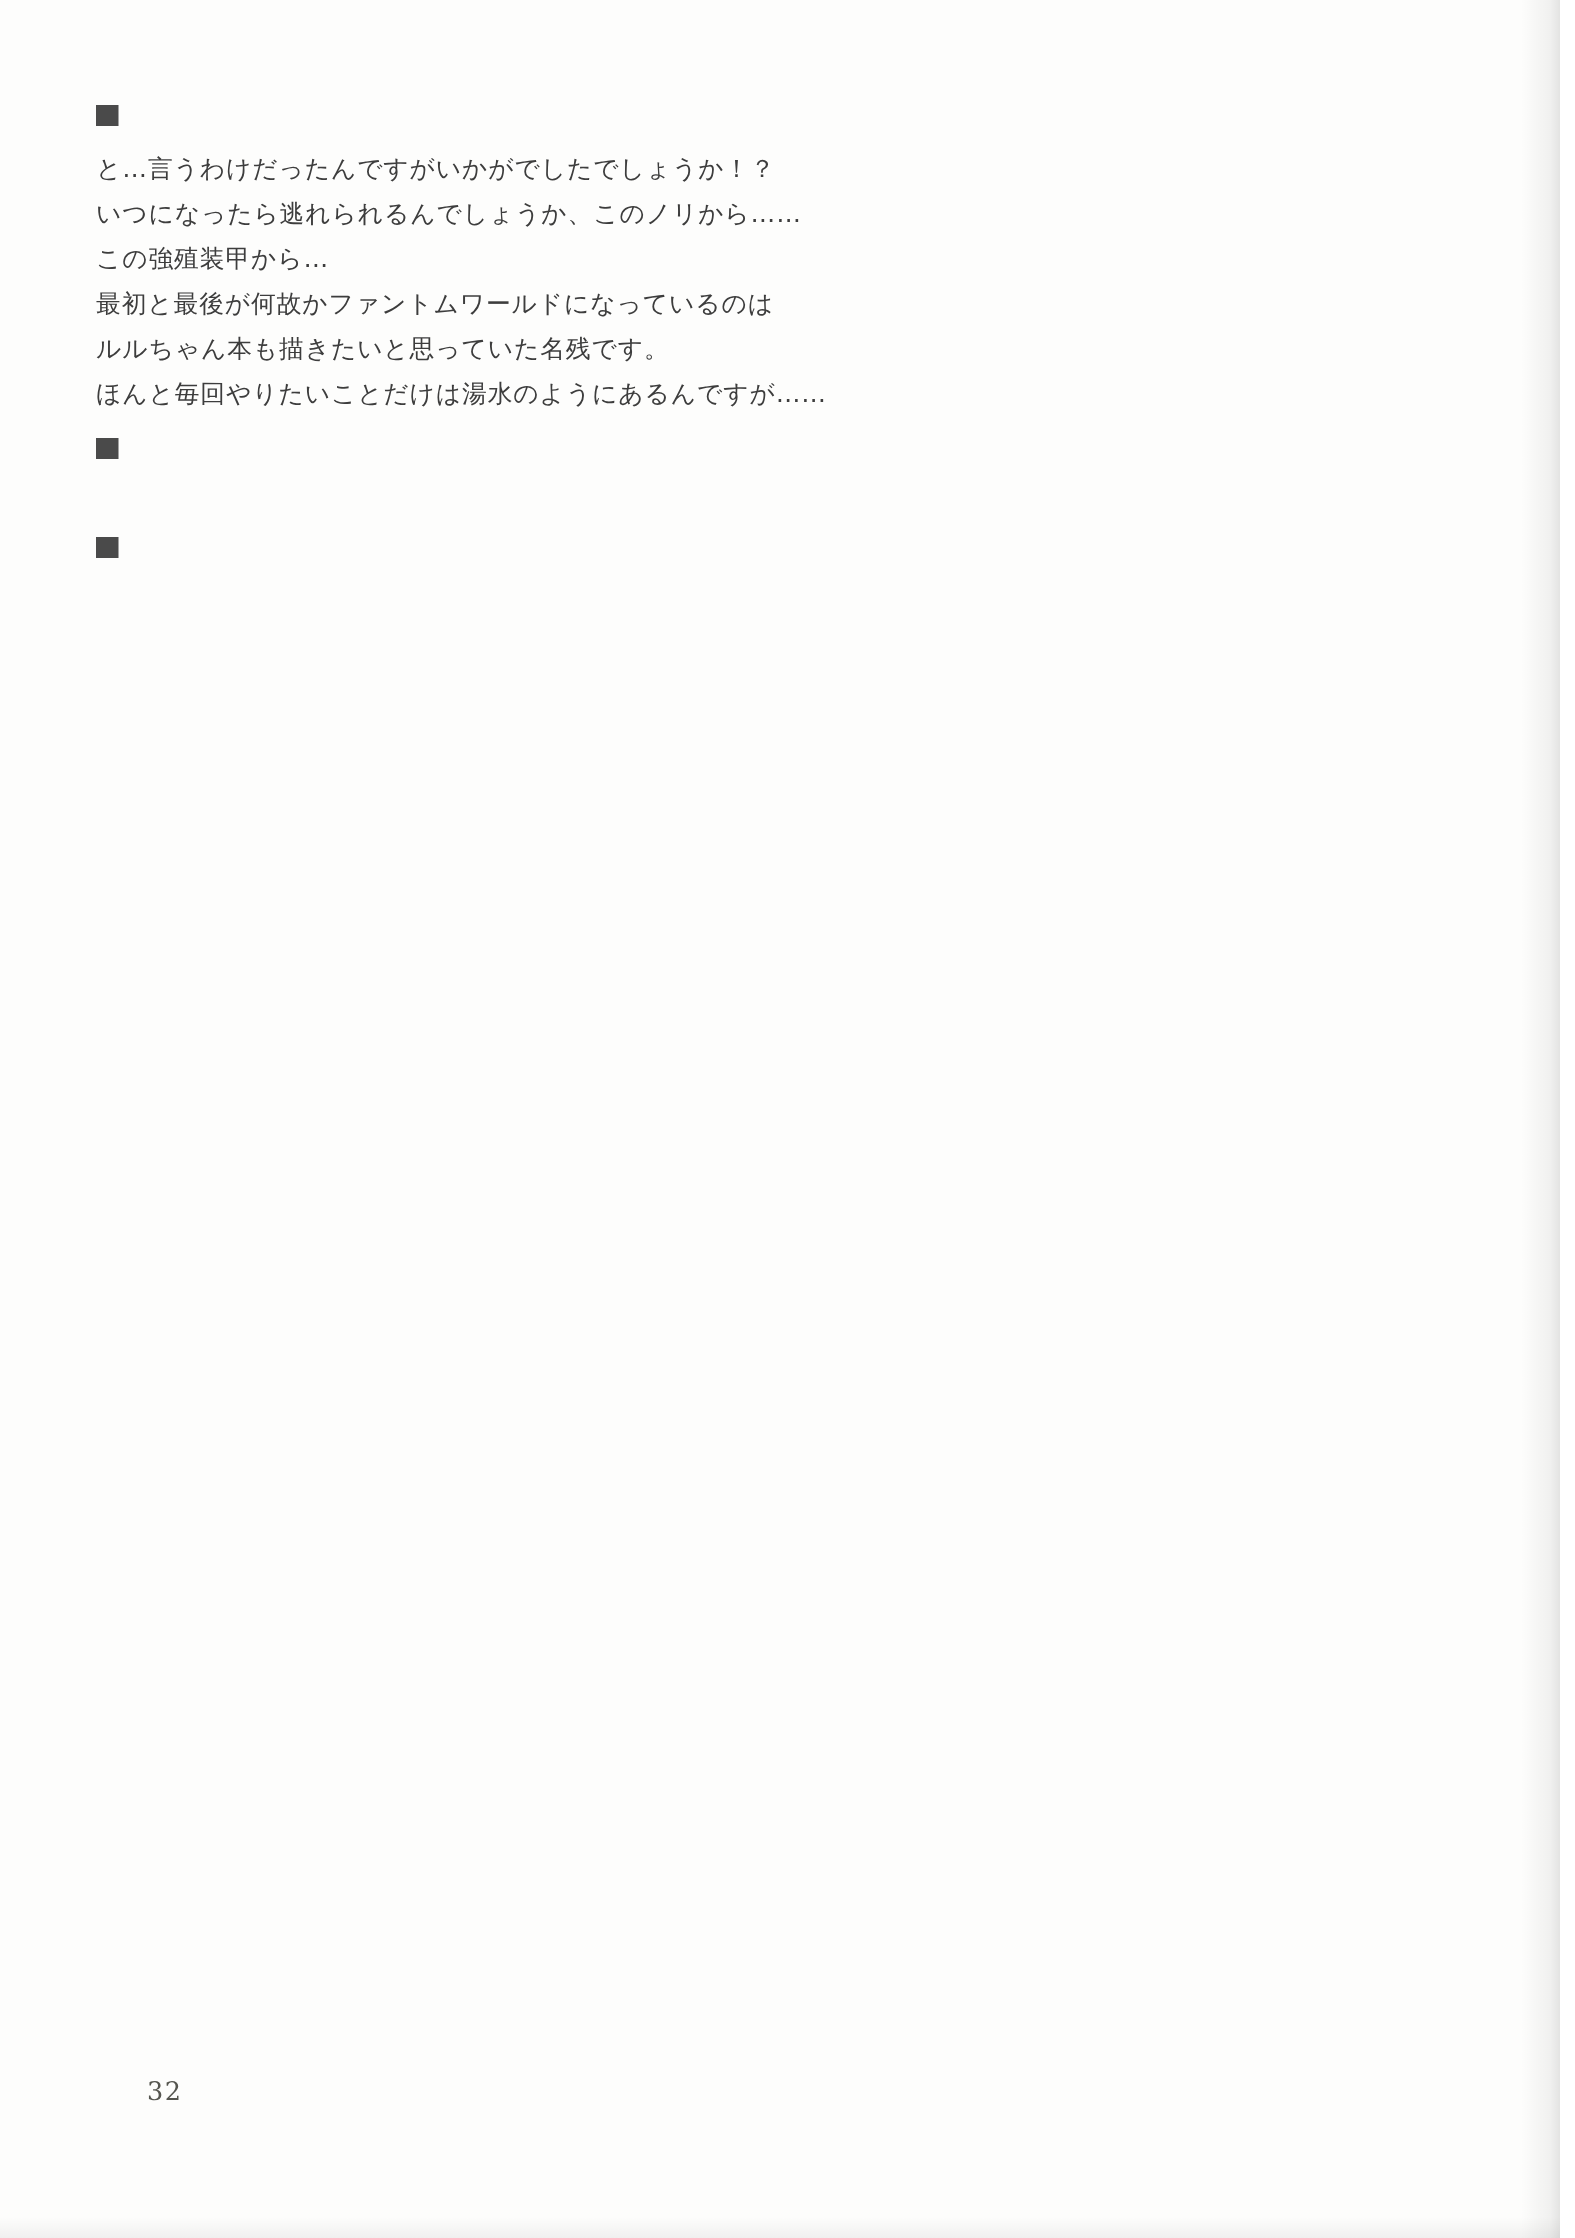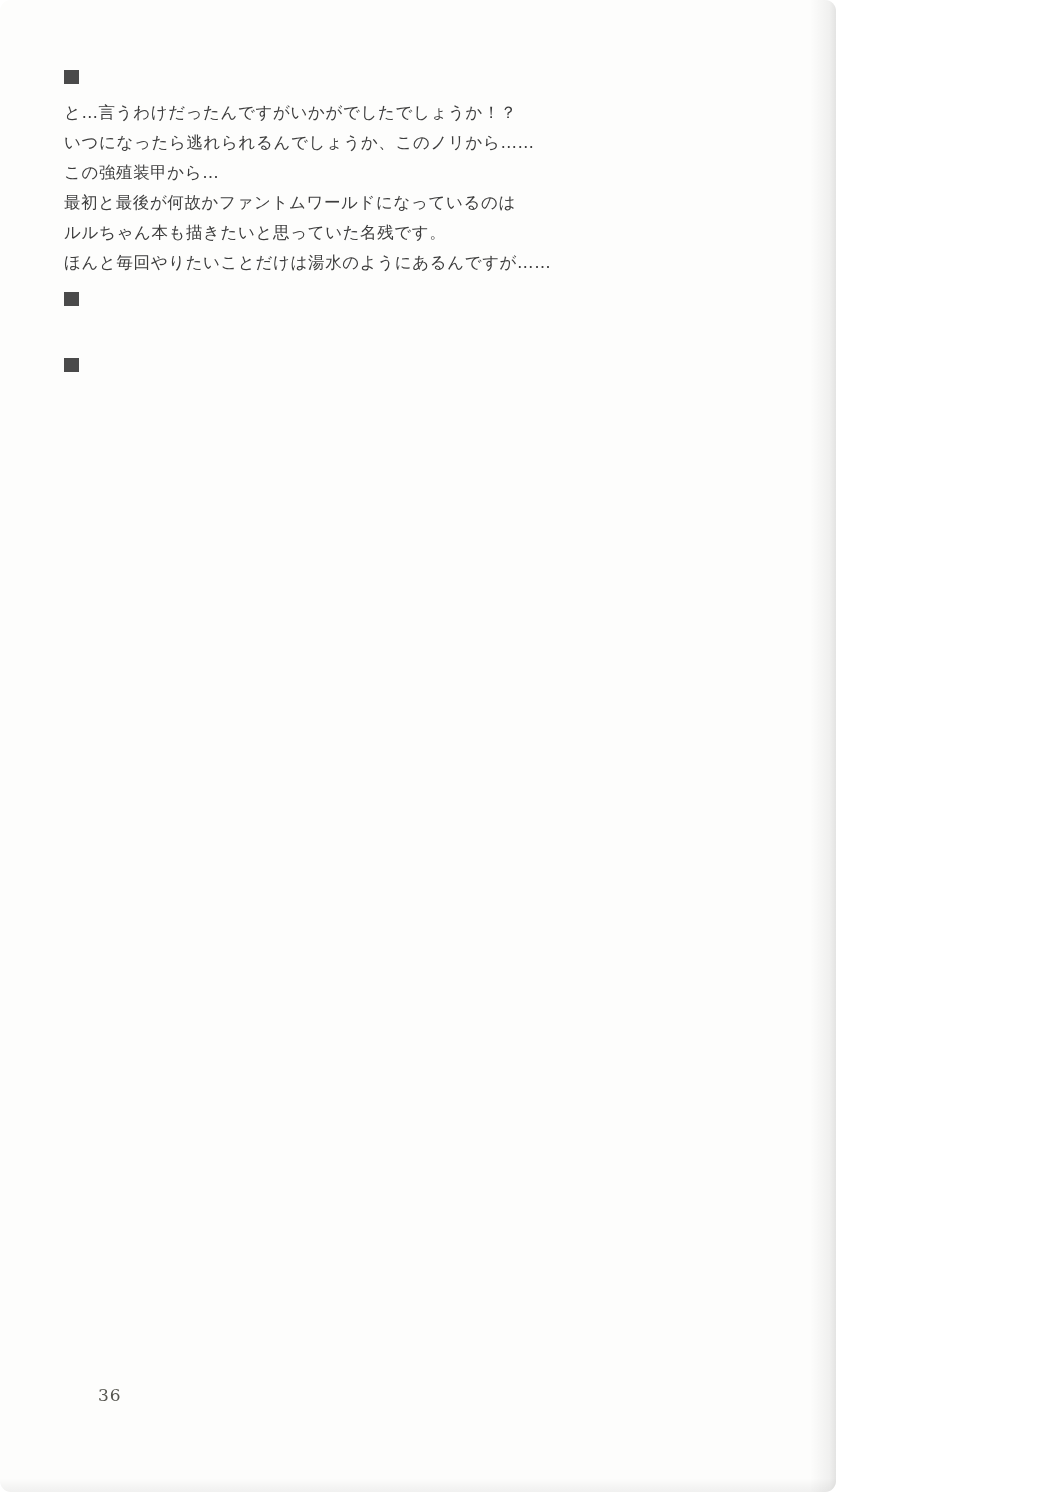--- a/index.html
+++ b/index.html
@@ -2,26 +2,25 @@
 <html lang="ja"><head>
 <meta charset="utf-8">
 <style>
   html, body {
     margin: 0;
     padding: 0;
     background: #ffffff;
   }
   .page {
     position: relative;
-    width: 836px;
+    width: 1040px;
     height: 1492px;
     background: #fdfdfc;
     overflow: hidden;
     font-family: "DejaVu Sans", "Liberation Sans", sans-serif;
-    border-radius: 11px;
   }
   
   .page::after {
     content: "";
     position: absolute;
     top: 0;
     right: 0;
     width: 26px;
     height: 100%;
     background: linear-gradient(to right, rgba(0,0,0,0) 0%, rgba(0,0,0,0.05) 75%, rgba(0,0,0,0.10) 100%);
@@ -109,15 +108,15 @@
     </div>
 
     <div class="gap"></div>
 
     <div class="block block-two">
       <span class="marker marker-top"></span>
     </div>
 
   </div>
 
-  <div class="page-number">36</div>
+  <div class="page-number">32</div>
 
 </div>
 
 </body></html>

